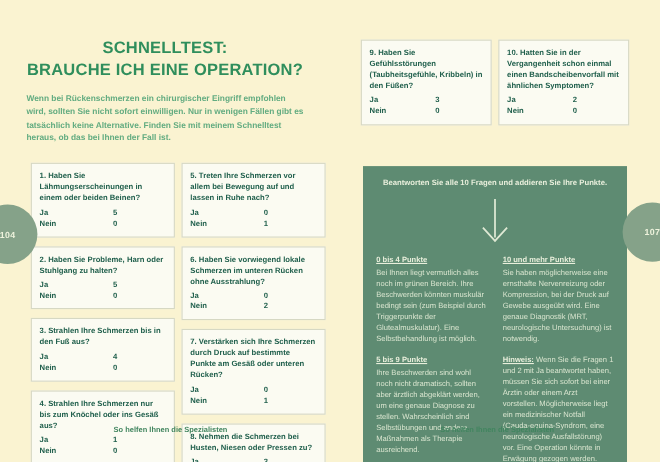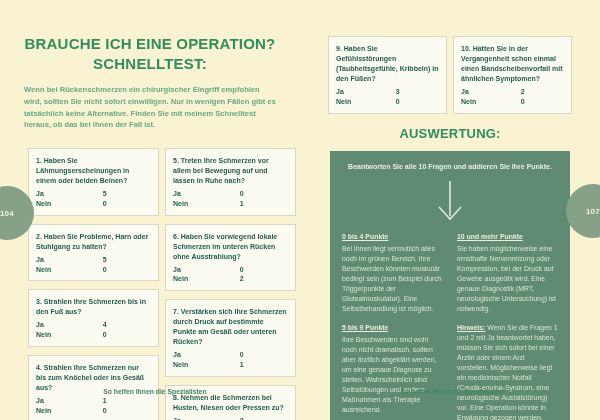--- a/index.html
+++ b/index.html
@@ -86,22 +86,22 @@
   .footer-left { left:5px; }
   .footer-right { left:302px; }
 </style>
 </head>
 <body>
 
 <div class="spread">
 
   <div class="page page-left">
     <div class="title">
+      <div>SCHNELLTEST:</div>
       <div>BRAUCHE ICH EINE OPERATION?</div>
-      <div>SCHNELLTEST:</div>
     </div>
     <div class="intro">Wenn bei Rückenschmerzen ein chirurgischer Eingriff empfohlen wird, sollten Sie nicht sofort einwilligen. Nur in wenigen Fällen gibt es tatsächlich keine Alternative. Finden Sie mit meinem Schnelltest heraus, ob das bei Ihnen der Fall ist.</div>
 
     <div class="qgrid">
       <div class="qcol">
         <div class="qcard">
           <div class="qtext">1. Haben Sie Lähmungserscheinungen in einem oder beiden Beinen?</div>
           <div class="ans">
               <span class="albl">Ja</span>
               <span class="aval">5</span>
@@ -210,21 +210,20 @@
             <span class="albl">Ja</span>
             <span class="aval">2</span>
           </div>
         <div class="ans">
             <span class="albl">Nein</span>
             <span class="aval">0</span>
           </div>
       </div>
     </div>
 
-    <div class="ausw-title">AUSWERTUNG:</div>
 
     <div class="scorebox">
       <div class="lead">Beantworten Sie alle 10 Fragen und addieren Sie Ihre Punkte.</div>
       <div class="arrow-wrap">
         <svg width="28" height="42" viewBox="0 0 28 42">
           <line x1="14" y1="1" x2="14" y2="36" stroke="#dfe9d4" stroke-width="1.6"></line>
           <polyline points="3,27 14,39 25,27" fill="none" stroke="#dfe9d4" stroke-width="1.6"></polyline>
         </svg>
       </div>
       <div class="cols">

